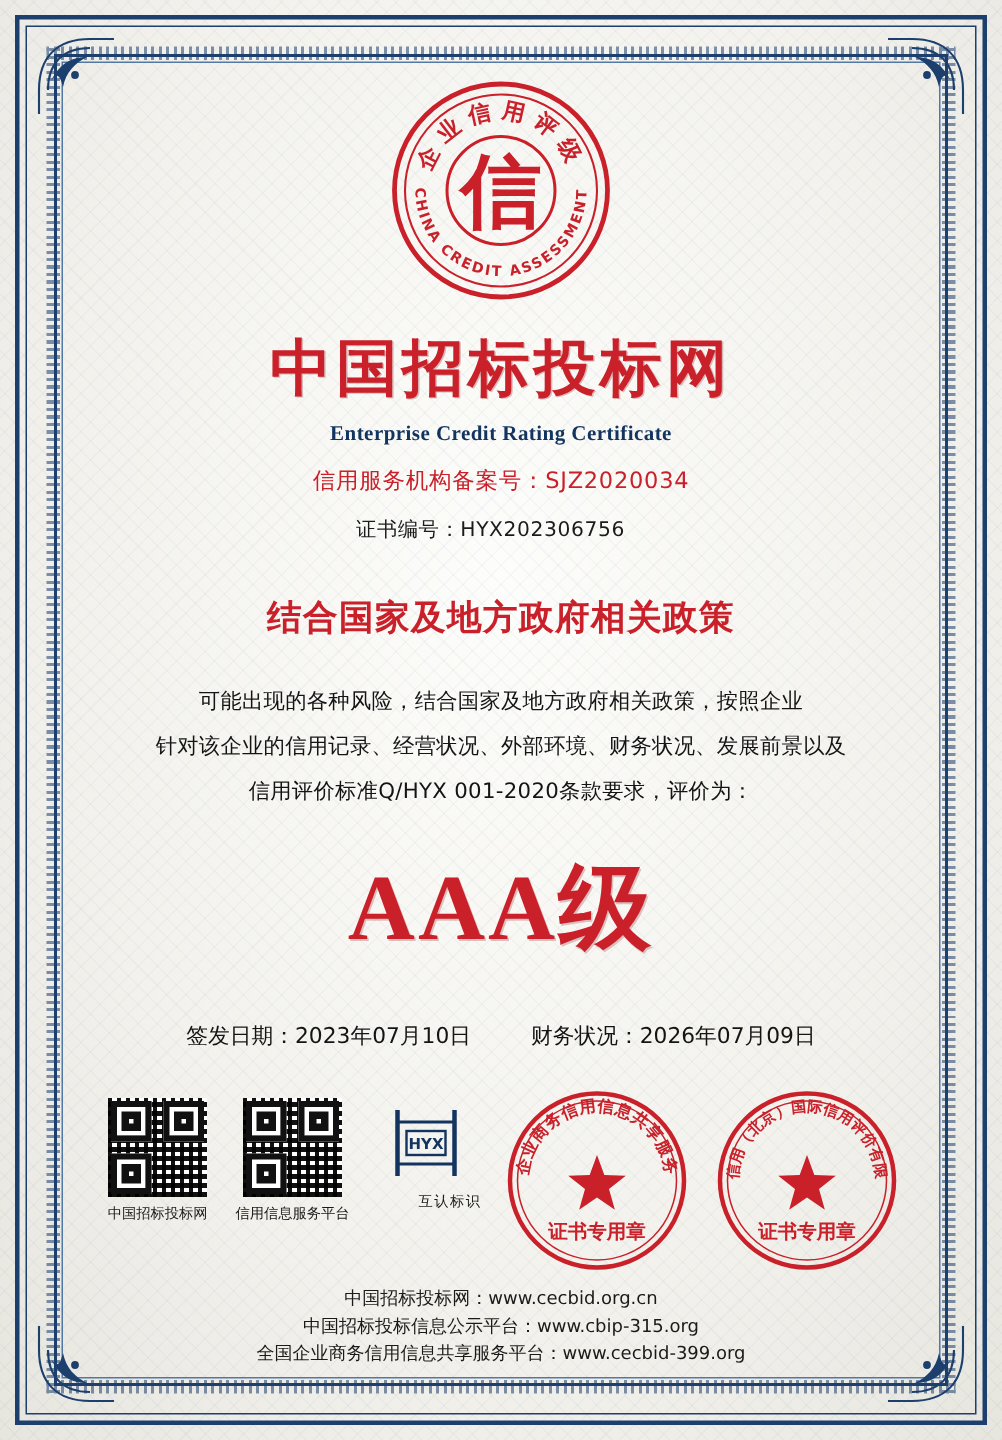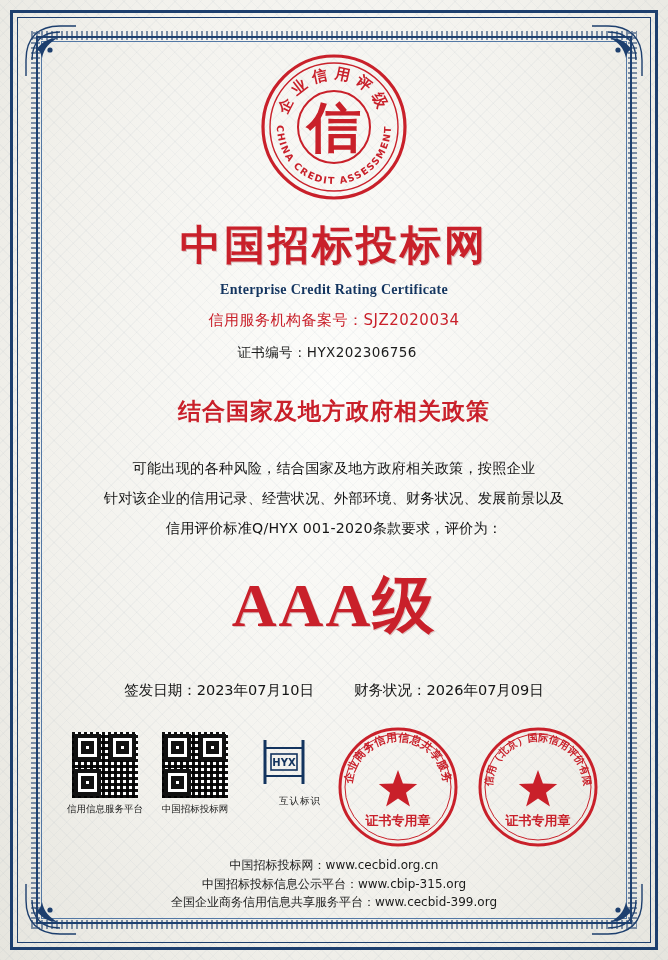--- a/index.html
+++ b/index.html
@@ -325,28 +325,28 @@
         <span>财务状况：</span><span>2026年07月09日</span>
       </div>
     </div>
 
     <div class="bottom-row">
 
       <div class="qr-block">
         <div class="qr">
             <i></i>
           </div>
-        <div class="qr-caption">信用信息服务平台</div>
+        <div class="qr-caption">中国招标投标网</div>
       </div>
 
       <div class="qr-block">
         <div class="qr">
             <i></i>
           </div>
-        <div class="qr-caption">中国招标投标网</div>
+        <div class="qr-caption">信用信息服务平台</div>
       </div>
 
       <div class="logo-block">
         <div class="logo-mark">
           <svg width="50" height="52" viewBox="0 0 50 52">
             <path d="M6 4 L6 48" stroke="#13345f" stroke-width="3" fill="none"></path>
             <path d="M44 4 L44 48" stroke="#13345f" stroke-width="3" fill="none"></path>
             <path d="M6 12 L44 12" stroke="#13345f" stroke-width="2" fill="none"></path>
             <path d="M6 40 L44 40" stroke="#13345f" stroke-width="2" fill="none"></path>
             <rect x="12" y="18" width="26" height="16" fill="none" stroke="#13345f" stroke-width="1.6"></rect>

